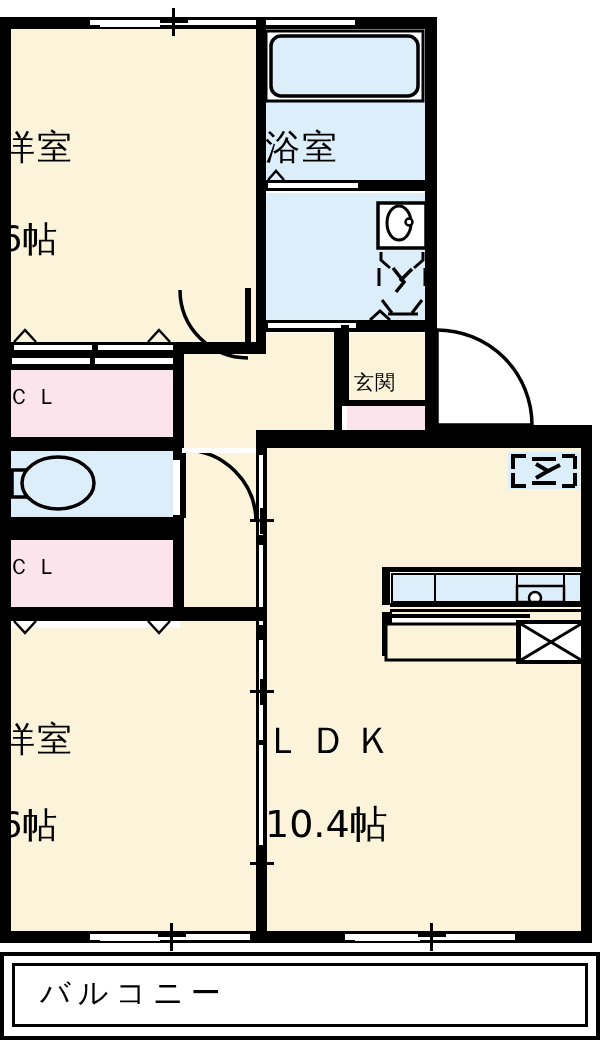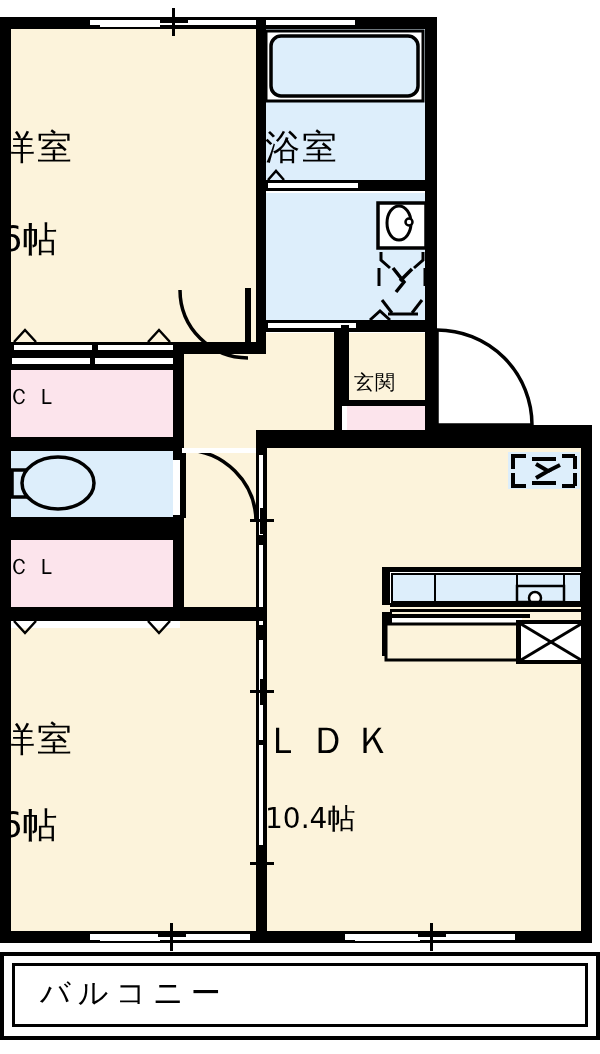--- a/index.html
+++ b/index.html
@@ -237,17 +237,17 @@
 
   <div class="label lbl-cl" style="left:8px;top:386px;width:165px;">ＣＬ</div>
 
 
   <div class="label lbl-cl" style="left:8px;top:556px;width:165px;">ＣＬ</div>
 
   <div class="label lbl-room" style="left:0px;top:722px;width:256px;">洋室</div>
   <div class="label lbl-size" style="left:0px;top:808px;width:256px;">6帖</div>
 
   <div class="label lbl-ldk" style="left:265px;top:722px;width:327px;">ＬＤＫ</div>
-  <div class="label lbl-size" style="left:265px;top:805px;width:327px;font-size:28px;">10.4帖</div>
+  <div class="label lbl-size" style="left:265px;top:805px;width:327px;font-size:38px;">10.4帖</div>
 
   <div class="label lbl-balcony" style="left:0px;top:978px;width:552px;margin-left:40px;">バルコニー</div>
 
 </div>
 
 </body></html>

